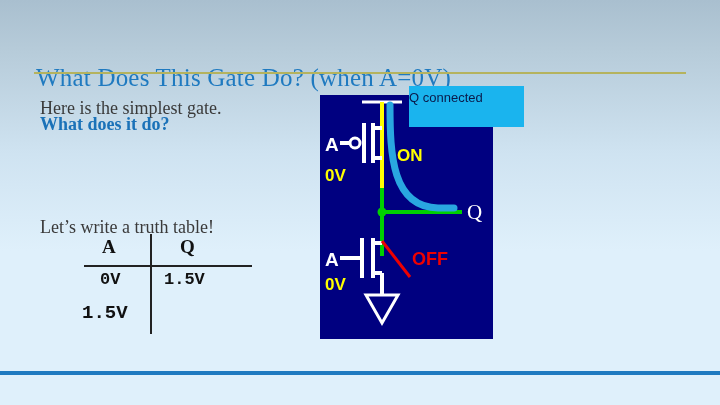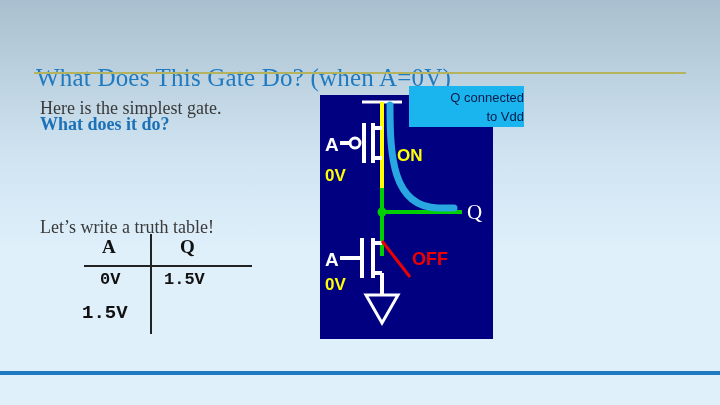--- a/index.html
+++ b/index.html
@@ -51,21 +51,21 @@
   #circuit svg{display:block;}
 
   .cg-text{font-family:"Liberation Sans", sans-serif;font-weight:bold;}
 
   
   #callout{
     position:absolute;left:409px;top:86px;width:115px;height:41px;
     background:#1ab4ee;
     color:#0a1a4a;
     font-family:"Liberation Sans", sans-serif;
-    font-size:13px;line-height:19px;text-align:right;
+    font-size:13px;line-height:19px;text-align:left;
     padding-top:2px;box-sizing:border-box;
   }
 
   
   #footer-rule{position:absolute;left:0;top:371px;width:720px;height:4px;background:#1f7ac0;}
   #footer-band{position:absolute;left:0;top:375px;width:720px;height:30px;background:#dff0fb;}
 </style>
 </head>
 <body>
 
@@ -124,21 +124,20 @@
       <text class="cg-text" x="77" y="66" fill="#ffff00" font-size="17">ON</text>
       <text class="cg-text" x="5" y="171" fill="#ffffff" font-size="19">A</text>
       <text class="cg-text" x="5" y="195" fill="#ffff00" font-size="17">0V</text>
       <text class="cg-text" x="92" y="170" fill="#ee0000" font-size="18">OFF</text>
       <text x="147" y="124" fill="#ffffff" font-size="21" font-family="Liberation Serif, serif">Q</text>
     </svg>
   </div>
 
   <div id="callout">
     <div>Q connected</div>
-    <div>to Vdd</div>
   </div>
 
   <div id="footer-rule"></div>
   <div id="footer-band">
     
     
     
   </div>
 
 </div>

